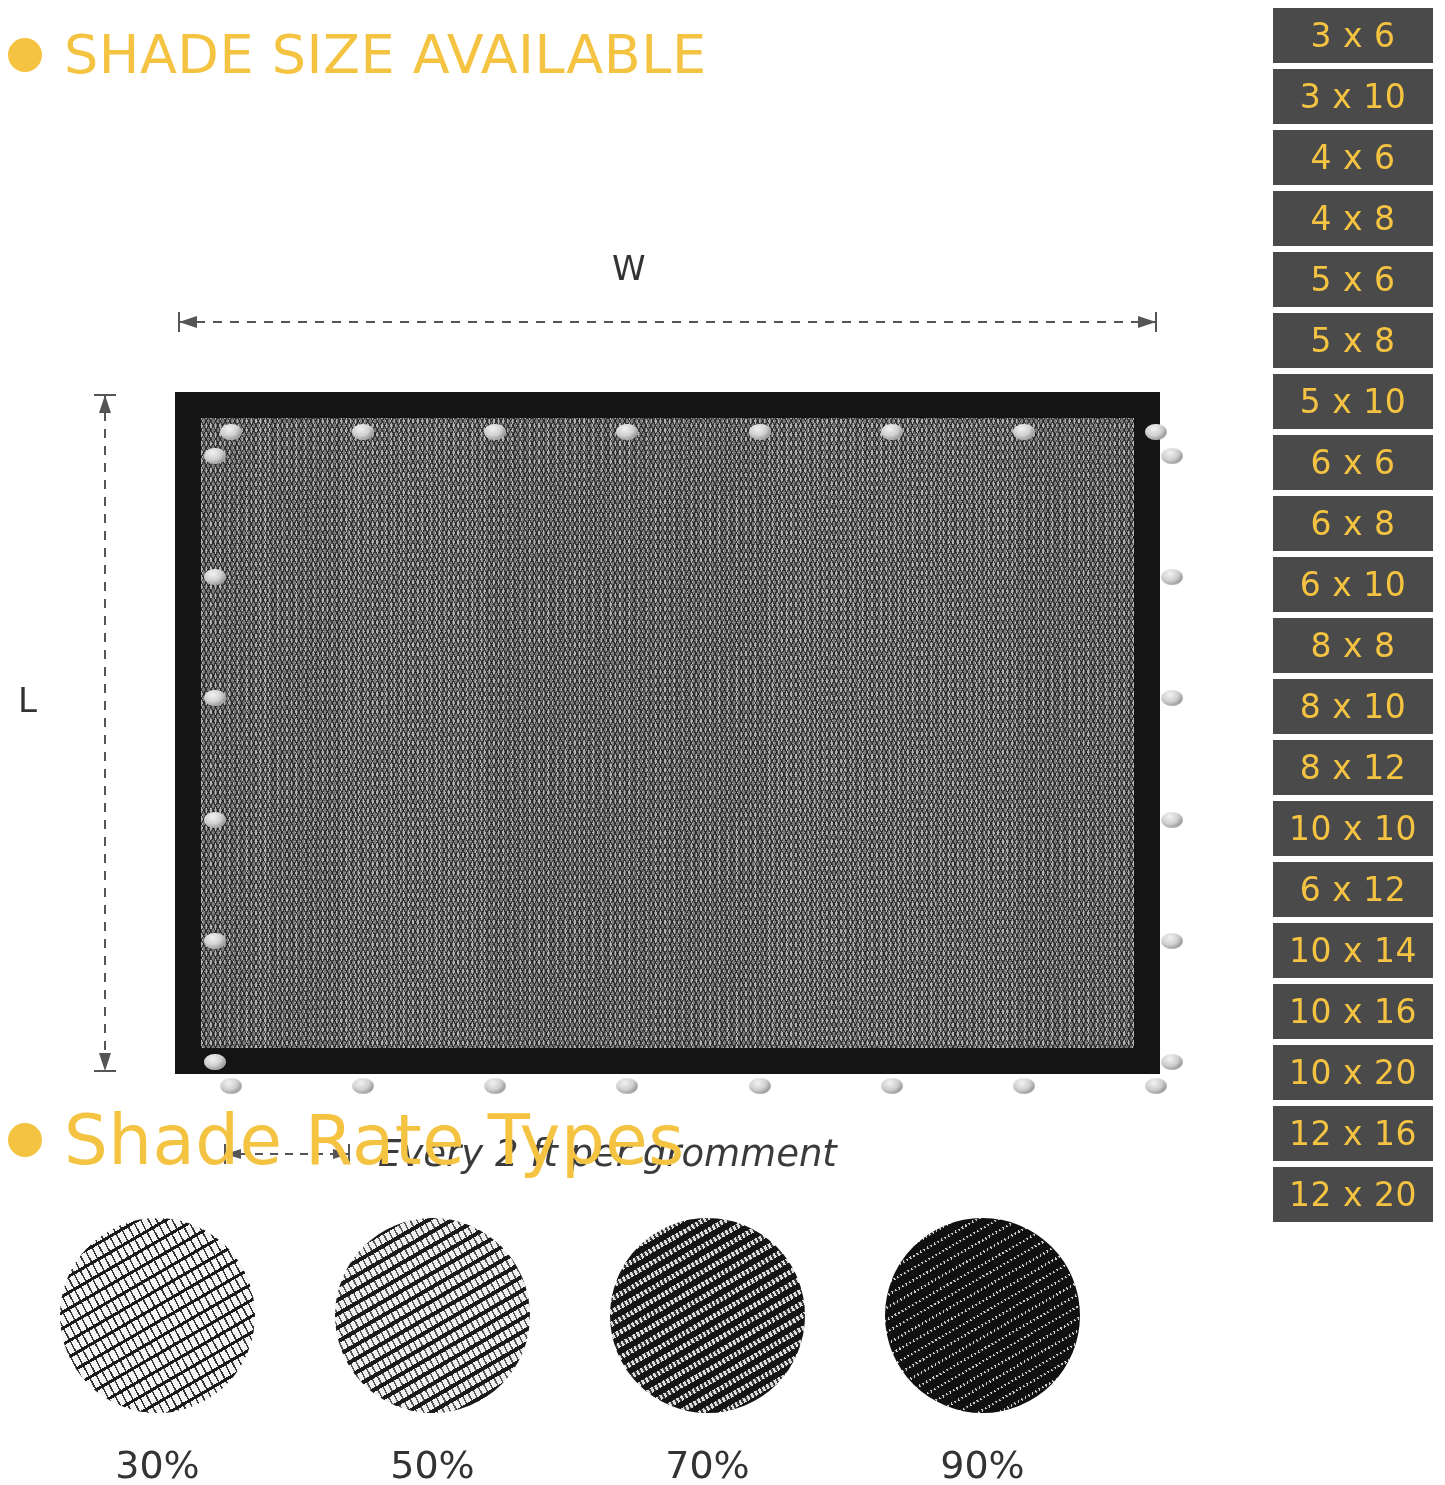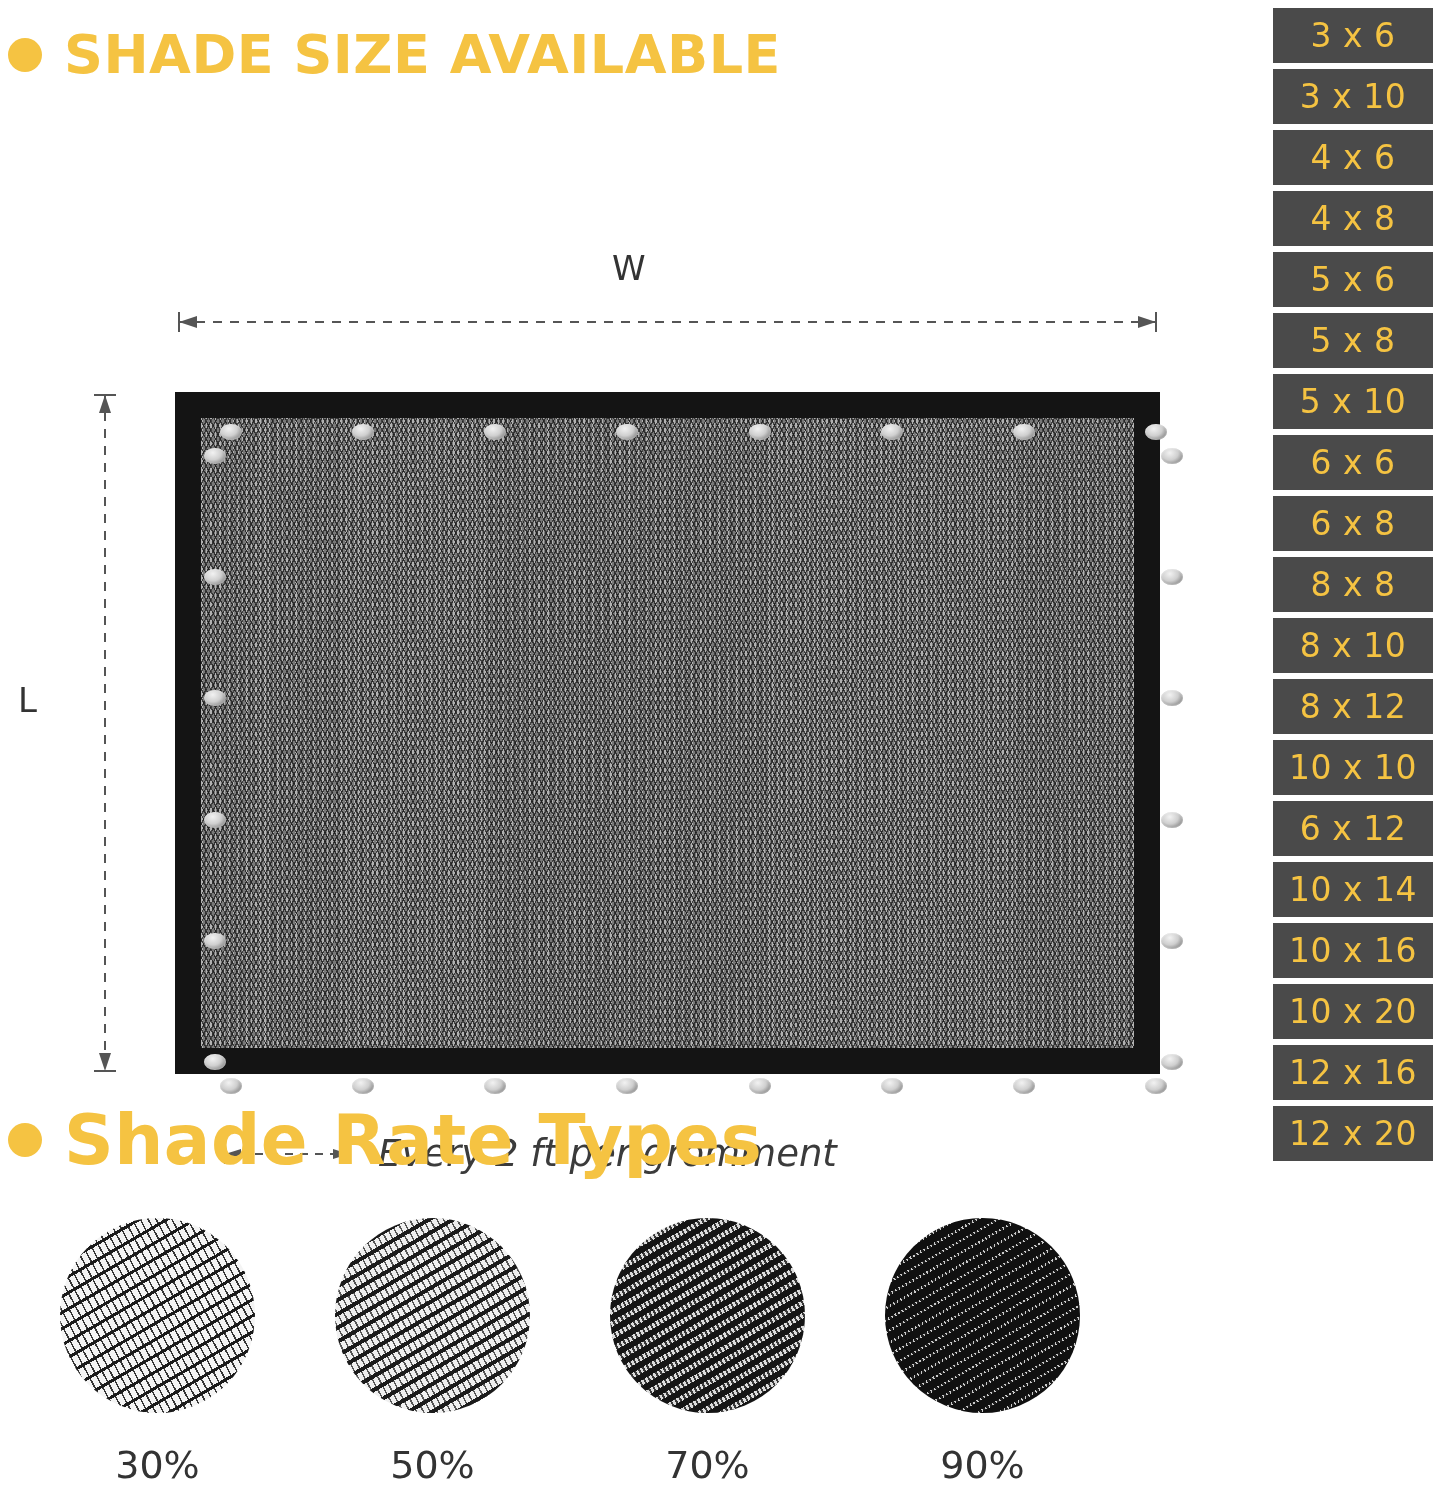--- a/index.html
+++ b/index.html
@@ -24,21 +24,21 @@
   }
   .bullet-dot {
     width: 34px;
     height: 34px;
     border-radius: 50%;
     background: #f5c342;
     flex: 0 0 auto;
   }
   .heading-text {
     color: #f5c342;
-    font-weight: bold;
+    font-weight: normal;
     letter-spacing: 0.5px;
   }
   #heading-main {
     left: 8px;
     top: 26px;
   }
   #heading-main .heading-text {
     font-size: 54px;
     line-height: 58px;
   }
@@ -308,20 +308,21 @@
 <div id="size-list">
     <div class="size-chip">3 x 6</div>
     <div class="size-chip">3 x 10</div>
     <div class="size-chip">4 x 6</div>
     <div class="size-chip">4 x 8</div>
     <div class="size-chip">5 x 6</div>
     <div class="size-chip">5 x 8</div>
     <div class="size-chip">5 x 10</div>
     <div class="size-chip">6 x 6</div>
     <div class="size-chip">6 x 8</div>
+    <div class="size-chip">6 x 10</div>
     <div class="size-chip">8 x 8</div>
     <div class="size-chip">8 x 10</div>
     <div class="size-chip">8 x 12</div>
     <div class="size-chip">10 x 10</div>
     <div class="size-chip">6 x 12</div>
     <div class="size-chip">10 x 14</div>
     <div class="size-chip">10 x 16</div>
     <div class="size-chip">10 x 20</div>
     <div class="size-chip">12 x 16</div>
     <div class="size-chip">12 x 20</div>

